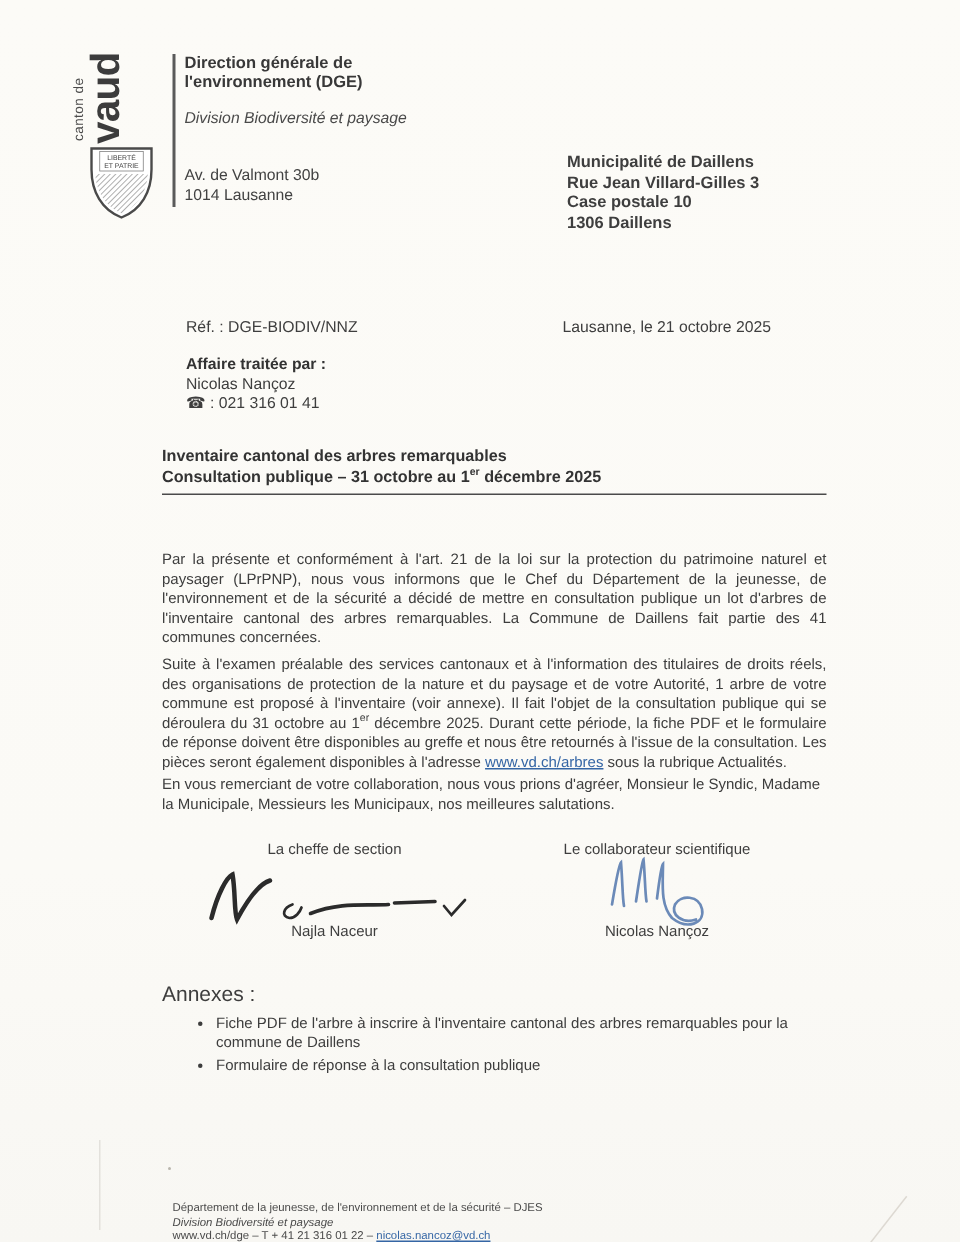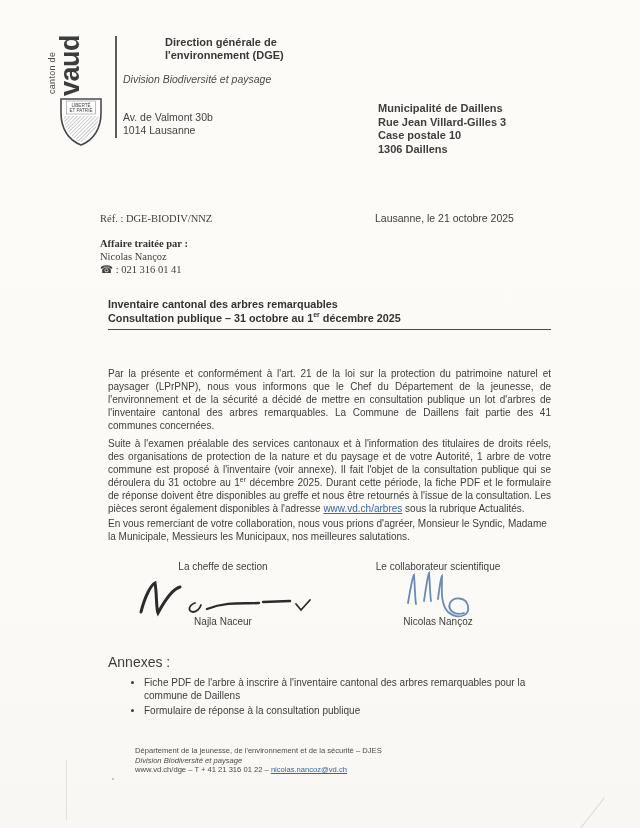--- a/index.html
+++ b/index.html
@@ -17,21 +17,21 @@
   
   .logo-rot{
     position:absolute;left:48px;top:96px;
     transform:rotate(-90deg);transform-origin:0 0;
     width:74px;line-height:1;white-space:nowrap;
   }
   .logo-small{font-size:9px;color:#4a4a4a;letter-spacing:.3px;display:block;margin-left:2px;}
   .logo-large{font-size:27px;font-weight:bold;color:#3c3c3c;letter-spacing:-.5px;display:block;margin-top:0px;}
   .divider-v{position:absolute;left:115px;top:36px;width:1.5px;height:102px;background:#5a5a5a;}
 
-  .hdr-org{font-size:11px;font-weight:bold;line-height:13px;color:#383838;margin-left:42px;}
+  .hdr-org{font-size:11px;font-weight:bold;line-height:13px;color:#383838;}
   .hdr-div{font-size:10.5px;font-style:italic;color:#4a4a4a;}
   .hdr-addr{font-size:10.5px;line-height:13px;color:#424242;}
 
   .recipient{font-size:11px;line-height:13.5px;color:#3e3e3e;}
 
   .ref-block{font-size:10.5px;line-height:13px;color:#3e3e3e;}
   .ref-bold{font-weight:bold;color:#333;margin-top:12px;}
   .dateline{font-size:10.5px;color:#3e3e3e;}
 
   .subject{
@@ -93,21 +93,21 @@
     <div class="hdr-addr">1014 Lausanne</div>
   </div>
 
   <div class="abs recipient" style="left:378px;top:102px;font-weight:bold;">
     <div>Municipalité de Daillens</div>
     <div>Rue Jean Villard-Gilles 3</div>
     <div>Case postale 10</div>
     <div>1306 Daillens</div>
   </div>
 
-  <div class="abs ref-block" style="left:100px;top:212px;font-family:Liberation Serif, serif;">
+  <div class="abs ref-block" style="left:124px;top:212px;">
     <div>Réf. : DGE-BIODIV/NNZ</div>
     <div class="ref-bold">Affaire traitée par :</div>
     <div>Nicolas Nançoz</div>
     <div>☎ : 021 316 01 41</div>
   </div>
 
   <div class="abs dateline" style="left:375px;top:212px;">Lausanne, le 21 octobre 2025</div>
 
   <div class="abs subject" style="left:108px;top:298px;">
     <div>Inventaire cantonal des arbres remarquables</div>
@@ -154,21 +154,21 @@
   <div class="abs sig-col" style="left:348px;top:616px;">
     <div class="sig-name">Nicolas Nançoz</div>
   </div>
 
   <div class="abs annex-label" style="left:108px;top:654px;">Annexes :</div>
   <ul class="abs annex-list" style="left:108px;top:677px;">
     <li>Fiche PDF de l'arbre à inscrire à l'inventaire cantonal des arbres remarquables pour la commune de Daillens</li>
     <li>Formulaire de réponse à la consultation publique</li>
   </ul>
 
-  <div class="abs footer" style="left:115px;top:746px;margin-left:20px;">
+  <div class="abs footer" style="left:115px;top:800px;">
     <div>Département de la jeunesse, de l'environnement et de la sécurité – DJES</div>
     <div class="it">Division Biodiversité et paysage</div>
     <div><span>www.vd.ch/dge – T + 41 21 316 01 22 – </span><a class="link">nicolas.nancoz@vd.ch</a></div>
   </div>
 
   <div class="artifact1"></div>
   <div class="artifact2"></div>
   <div class="artifact3"></div>
 </div>
 

